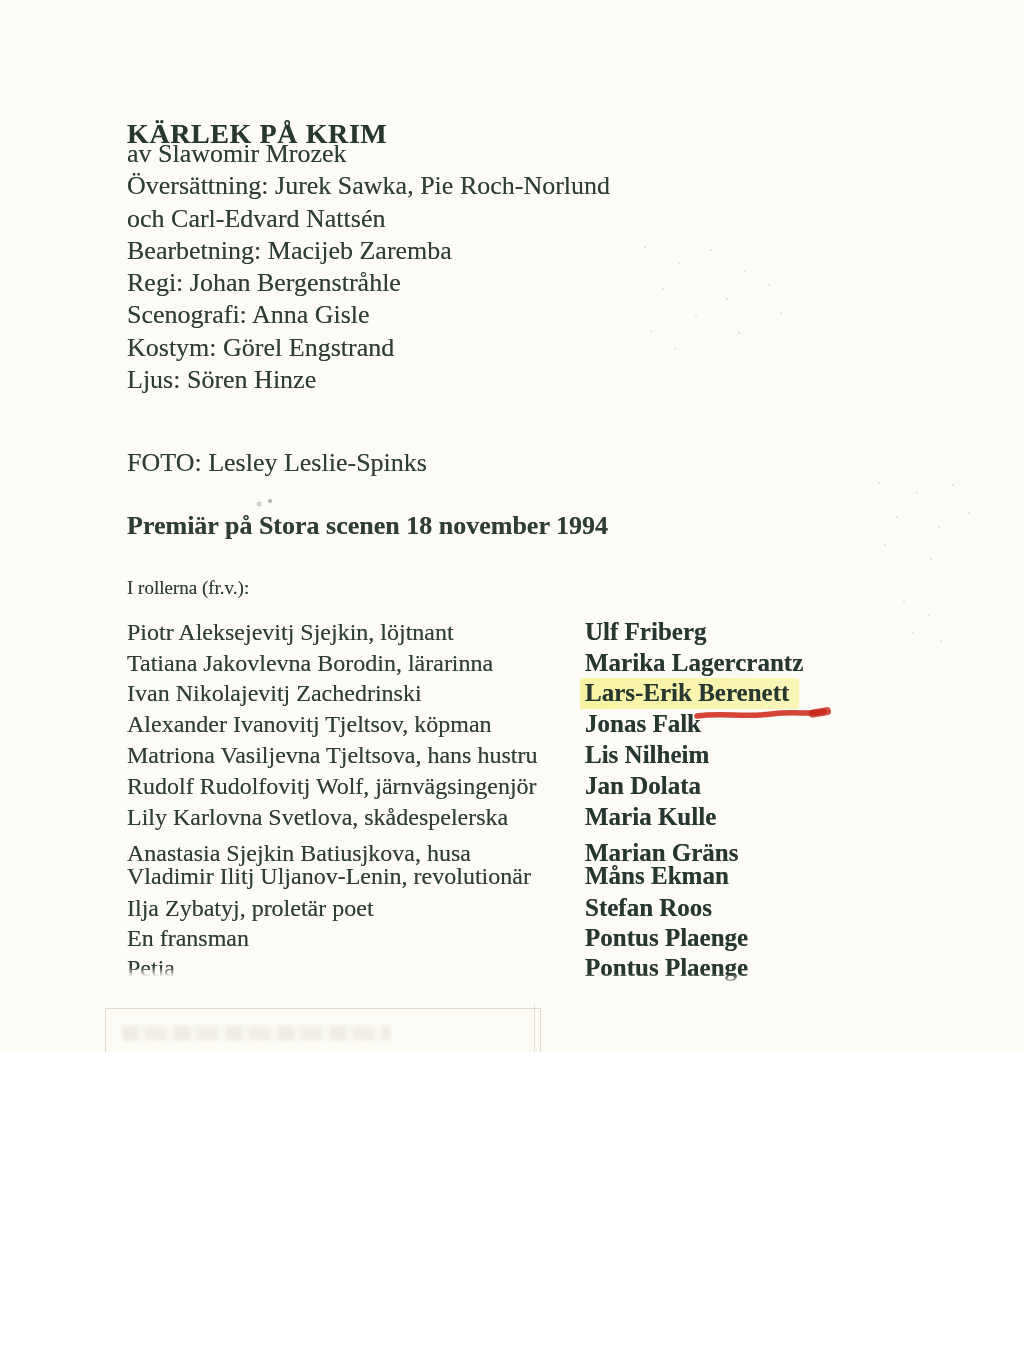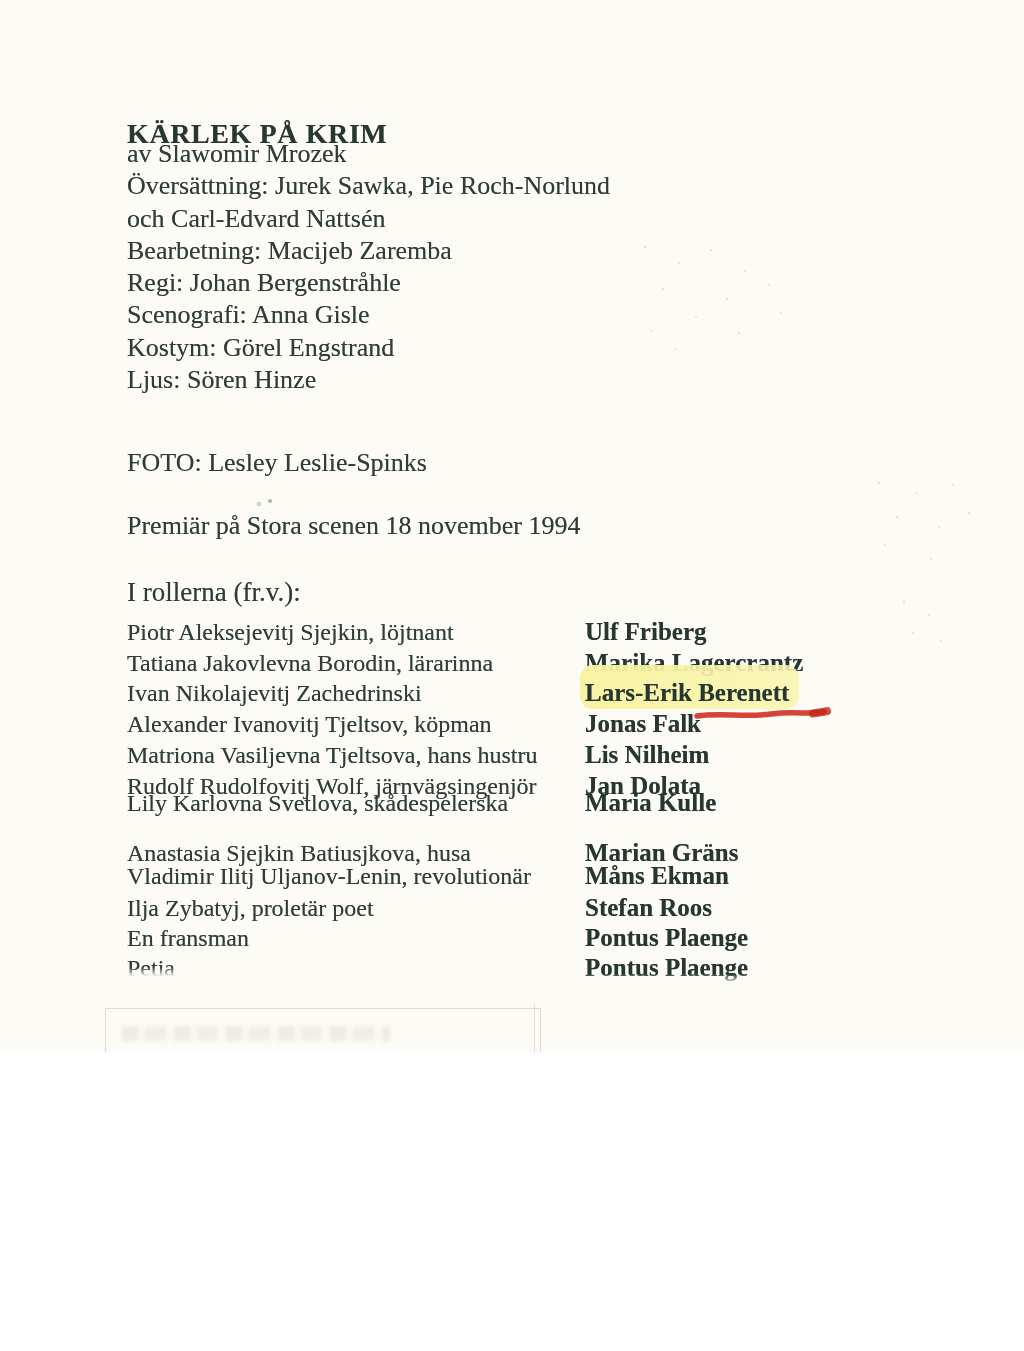--- a/index.html
+++ b/index.html
@@ -22,46 +22,46 @@
   .credits{
     position:absolute;left:127px;top:138px;
     font-size:26px;line-height:32.3px;white-space:nowrap;
   }
   .photo-line{
     position:absolute;left:127px;top:448px;
     font-size:26px;white-space:nowrap;
   }
   .premiere-line{
     position:absolute;left:127px;top:511px;
-    font-size:26px;white-space:nowrap;
+    font-size:26px;white-space:nowrap;font-weight:bold;
   }
   .cast-heading{
     position:absolute;left:127px;top:577px;
-    font-size:27px;white-space:nowrap;
+    font-size:19px;white-space:nowrap;
   }
 
   
   .cast-list{position:absolute;left:127px;top:613px;width:880px;height:380px;}
   .cast-row{position:absolute;left:0;width:880px;display:flex;align-items:flex-end;}
   .cast-row .role{
     width:458px;flex:0 0 458px;
     font-size:24px;line-height:28px;white-space:nowrap;
   }
   .cast-row .actor{
     position:relative;
     font-size:25px;line-height:28px;font-weight:bold;
     color:#263630;white-space:nowrap;
   }
   .r1{top:5px}.r2{top:36px}.r3{top:66px}.r4{top:97px}.r5{top:128px}
-  .r6{top:159px}.r7{top:176px}.r8{top:226px}.r9{top:249px}
+  .r6{top:159px}.r7{top:190px}.r8{top:226px}.r9{top:249px}
   .r10{top:281px}.r11{top:311px}.r12{top:341px}
 
   .hl{
     background:linear-gradient(90deg, rgba(248,243,158,.95), rgba(249,245,176,.88));
-    padding:14px 10px 3px 5px;margin-left:-5px;border-radius:13px;
+    padding:1px 10px 3px 5px;margin-left:-5px;border-radius:2px;
   }
   .red-underline{
     position:absolute;left:108px;top:27px;width:140px;height:16px;
     pointer-events:none;
   }
 
   
   .cut-role{
     -webkit-mask-image:linear-gradient(180deg,#000 48%,transparent 80%);
             mask-image:linear-gradient(180deg,#000 48%,transparent 80%);

